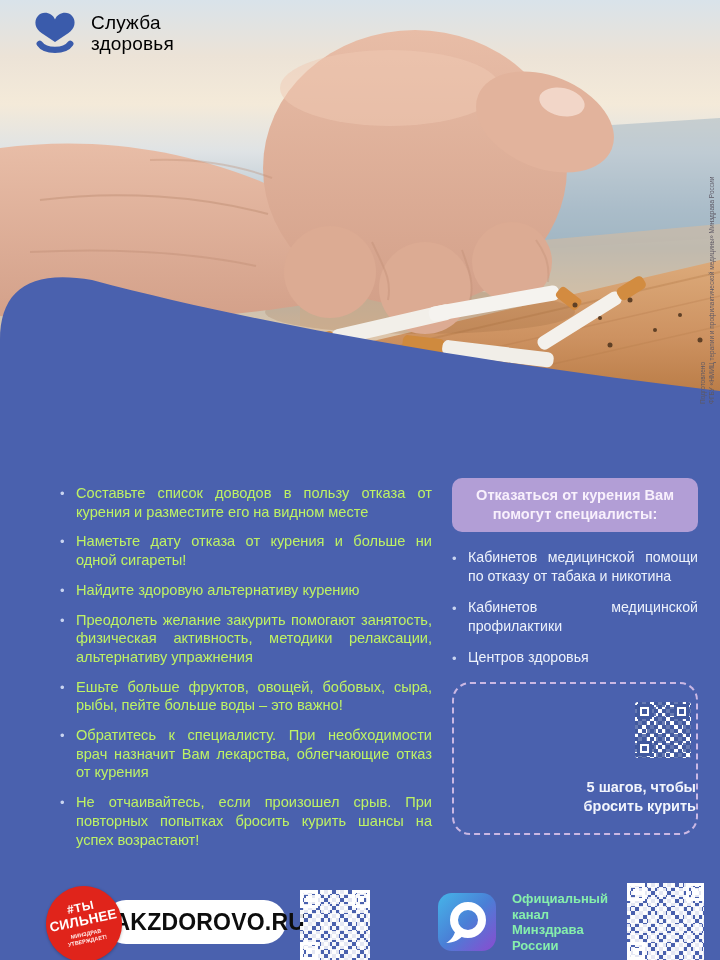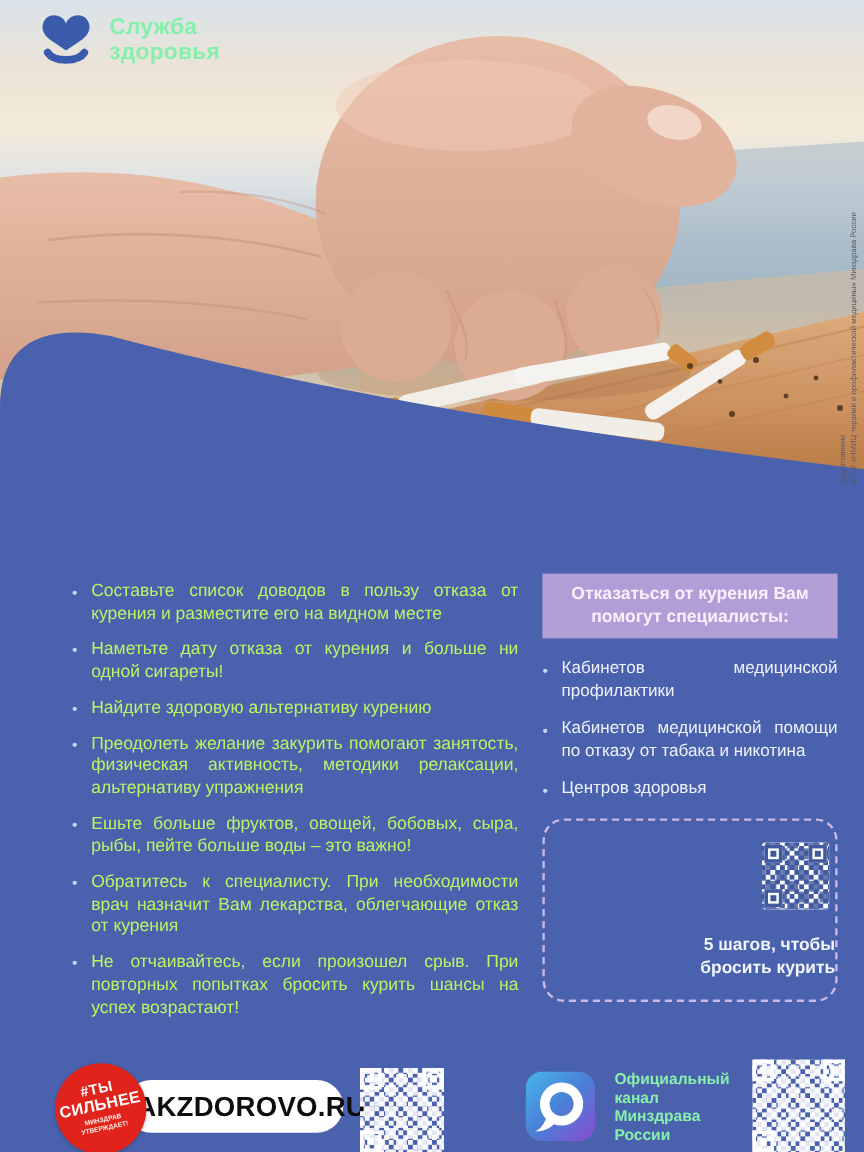--- a/index.html
+++ b/index.html
@@ -12,38 +12,38 @@
   .photo svg { display:block; width:100%; height:100%; }
 
   
   .curve { position:absolute; top:0; left:0; width:720px; height:401px; z-index:2; pointer-events:none; }
 
   
   .content { position:absolute; inset:0; z-index:3; }
 
   
   .logo { position:absolute; left:28px; top:6px; display:flex; align-items:center; gap:9px; }
-  .logo-text { font-size:19px; line-height:21px; font-weight:700; color:#86efac; letter-spacing:.2px; }
+  .logo-text { font-size:19px; line-height:21px; font-weight:400; color:#000000; letter-spacing:.2px; }
 
   
   .credit { position:absolute; right:4px; top:170px; height:234px; writing-mode:vertical-rl; transform:rotate(180deg); font-size:6.5px; line-height:9px; color:#5d5864; z-index:3; }
   .credit span { display:block; white-space:nowrap; }
 
   
   .title { position:absolute; left:60px; top:370px; color:#fff; font-size:36px; line-height:45px; font-weight:700; letter-spacing:.2px; }
   .title span { display:block; }
 
   
   .tips { position:absolute; left:76px; top:484px; width:356px; list-style:none; }
   .tips li { position:relative; margin-bottom:11px; font-size:14.6px; line-height:18.7px; color:#bef264; text-align:justify; }
   .tips li::before, .spec-list li::before { content:"\2022"; position:absolute; left:-16px; top:1px; font-size:13px; color:#c9d4f0; }
 
   
   .right-col { position:absolute; left:452px; top:478px; width:246px; }
-  .spec-badge { background:#B29ED6; border-radius:0; padding:8px 4px; text-align:center; color:#F8F0FC; font-weight:700; font-size:14.6px; line-height:19px; }
+  .spec-badge { background:#B29ED6; border-radius:10px; padding:8px 4px; text-align:center; color:#F8F0FC; font-weight:700; font-size:14.6px; line-height:19px; }
   .spec-list { margin-top:16px; margin-left:16px; list-style:none; }
   .spec-list li { position:relative; margin-bottom:12px; font-size:14.2px; line-height:19px; color:#edf2fb; text-align:justify; }
 
   .qr-frame { margin-top:15px; height:153px; border:2px dashed #CBB8E4; border-radius:18px; padding-top:13px; text-align:right; }
   .qr-caption { margin-top:11px; color:#F2F5FC; font-size:14.5px; line-height:19px; font-weight:600; white-space:pre-line; }
 
   
   .qr { position:relative; display:inline-block; }
   .qr-blue {
     background-image:
@@ -198,22 +198,22 @@
       <li>Найдите здоровую альтернативу курению</li>
       <li>Преодолеть желание закурить помогают занятость, физическая активность, методики релаксации, альтернативу упражнения</li>
       <li>Ешьте больше фруктов, овощей, бобовых, сыра, рыбы, пейте больше воды – это важно!</li>
       <li>Обратитесь к специалисту. При необходимости врач назначит Вам лекарства, облегчающие отказ от курения</li>
       <li>Не отчаивайтесь, если произошел срыв. При повторных попытках бросить курить шансы на успех возрастают!</li>
     </ul>
 
     <div class="right-col">
       <div class="spec-badge">Отказаться от курения Вам помогут специалисты:</div>
       <ul class="spec-list">
+        <li>Кабинетов медицинской помощи по отказу от табака и никотина</li>
         <li>Кабинетов медицинской профилактики</li>
-        <li>Кабинетов медицинской помощи по отказу от табака и никотина</li>
         <li>Центров здоровья</li>
       </ul>
       <div class="qr-frame">
         <span class="qr qr-white">
           <i class="fd tl"></i>
           <i class="fd tr"></i>
           <i class="fd bl"></i>
         </span>
         <div class="qr-caption">5 шагов, чтобы
 бросить курить</div>

